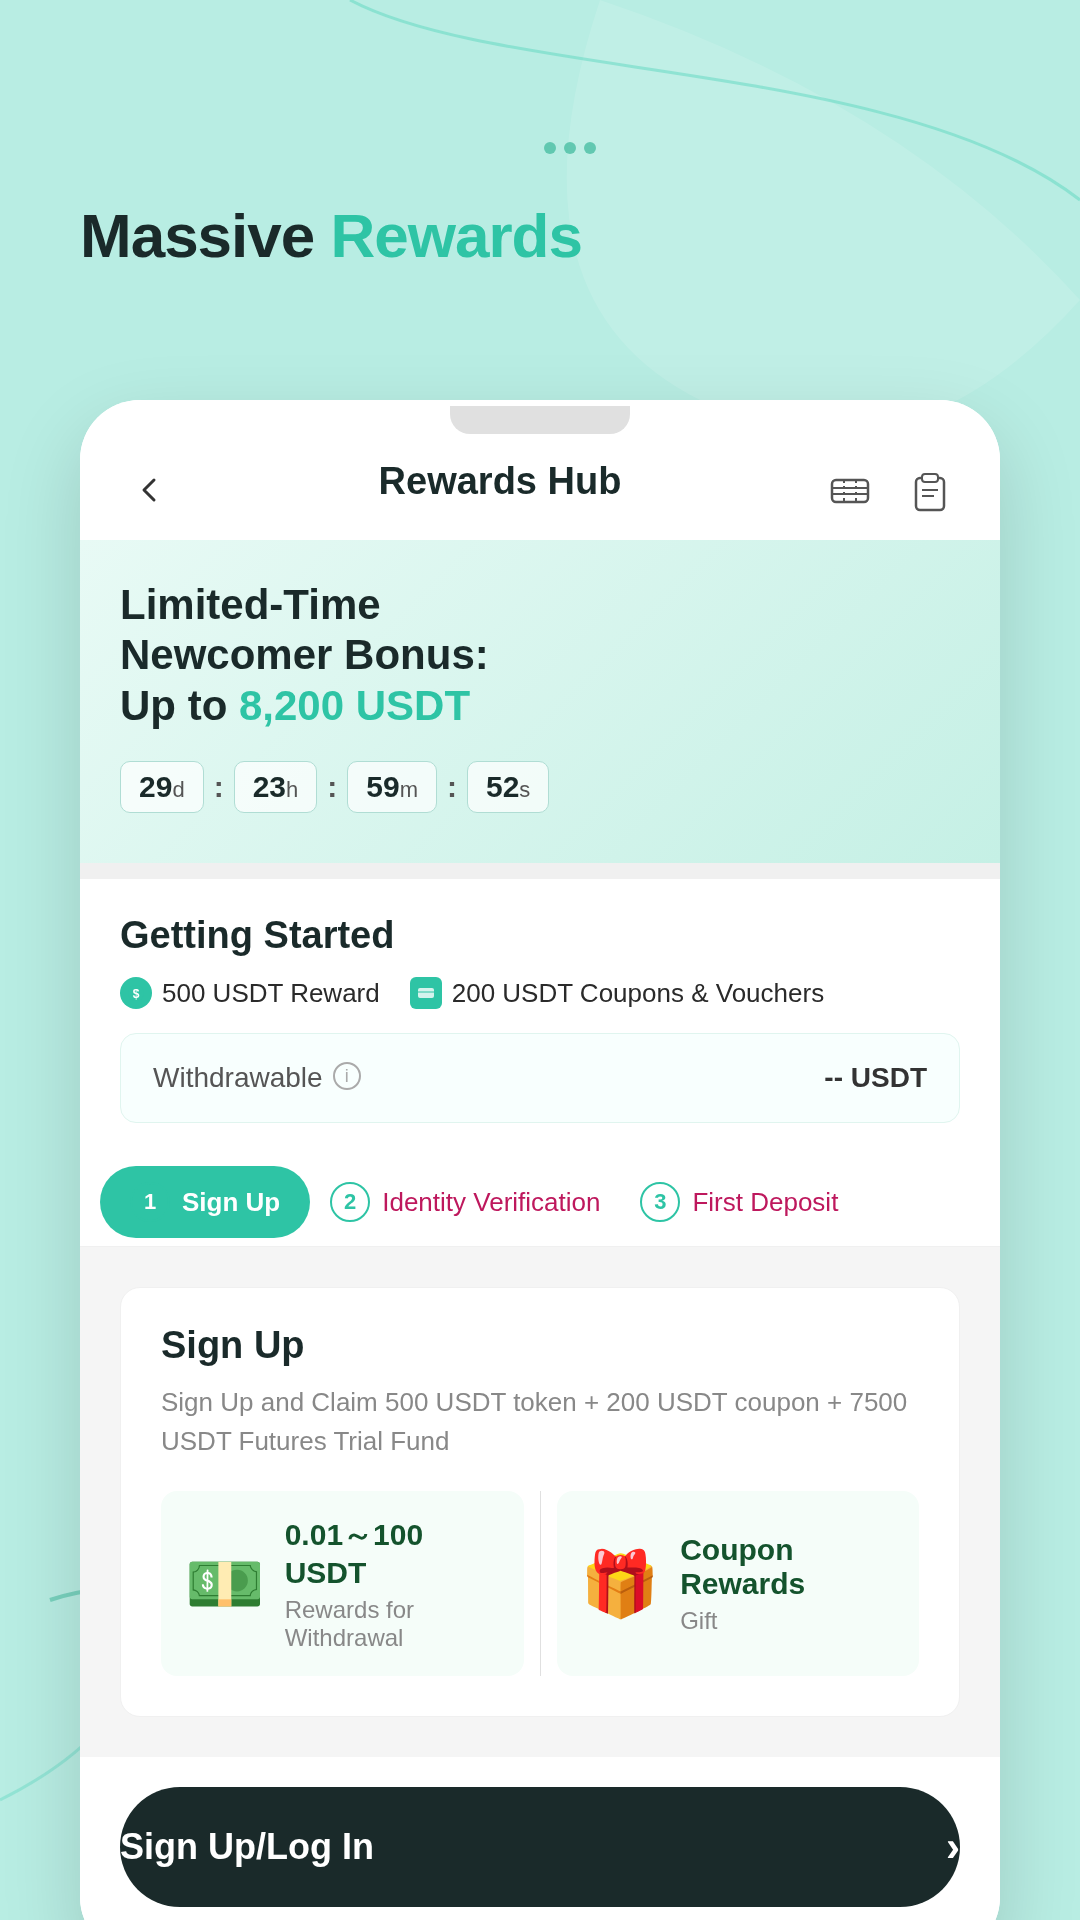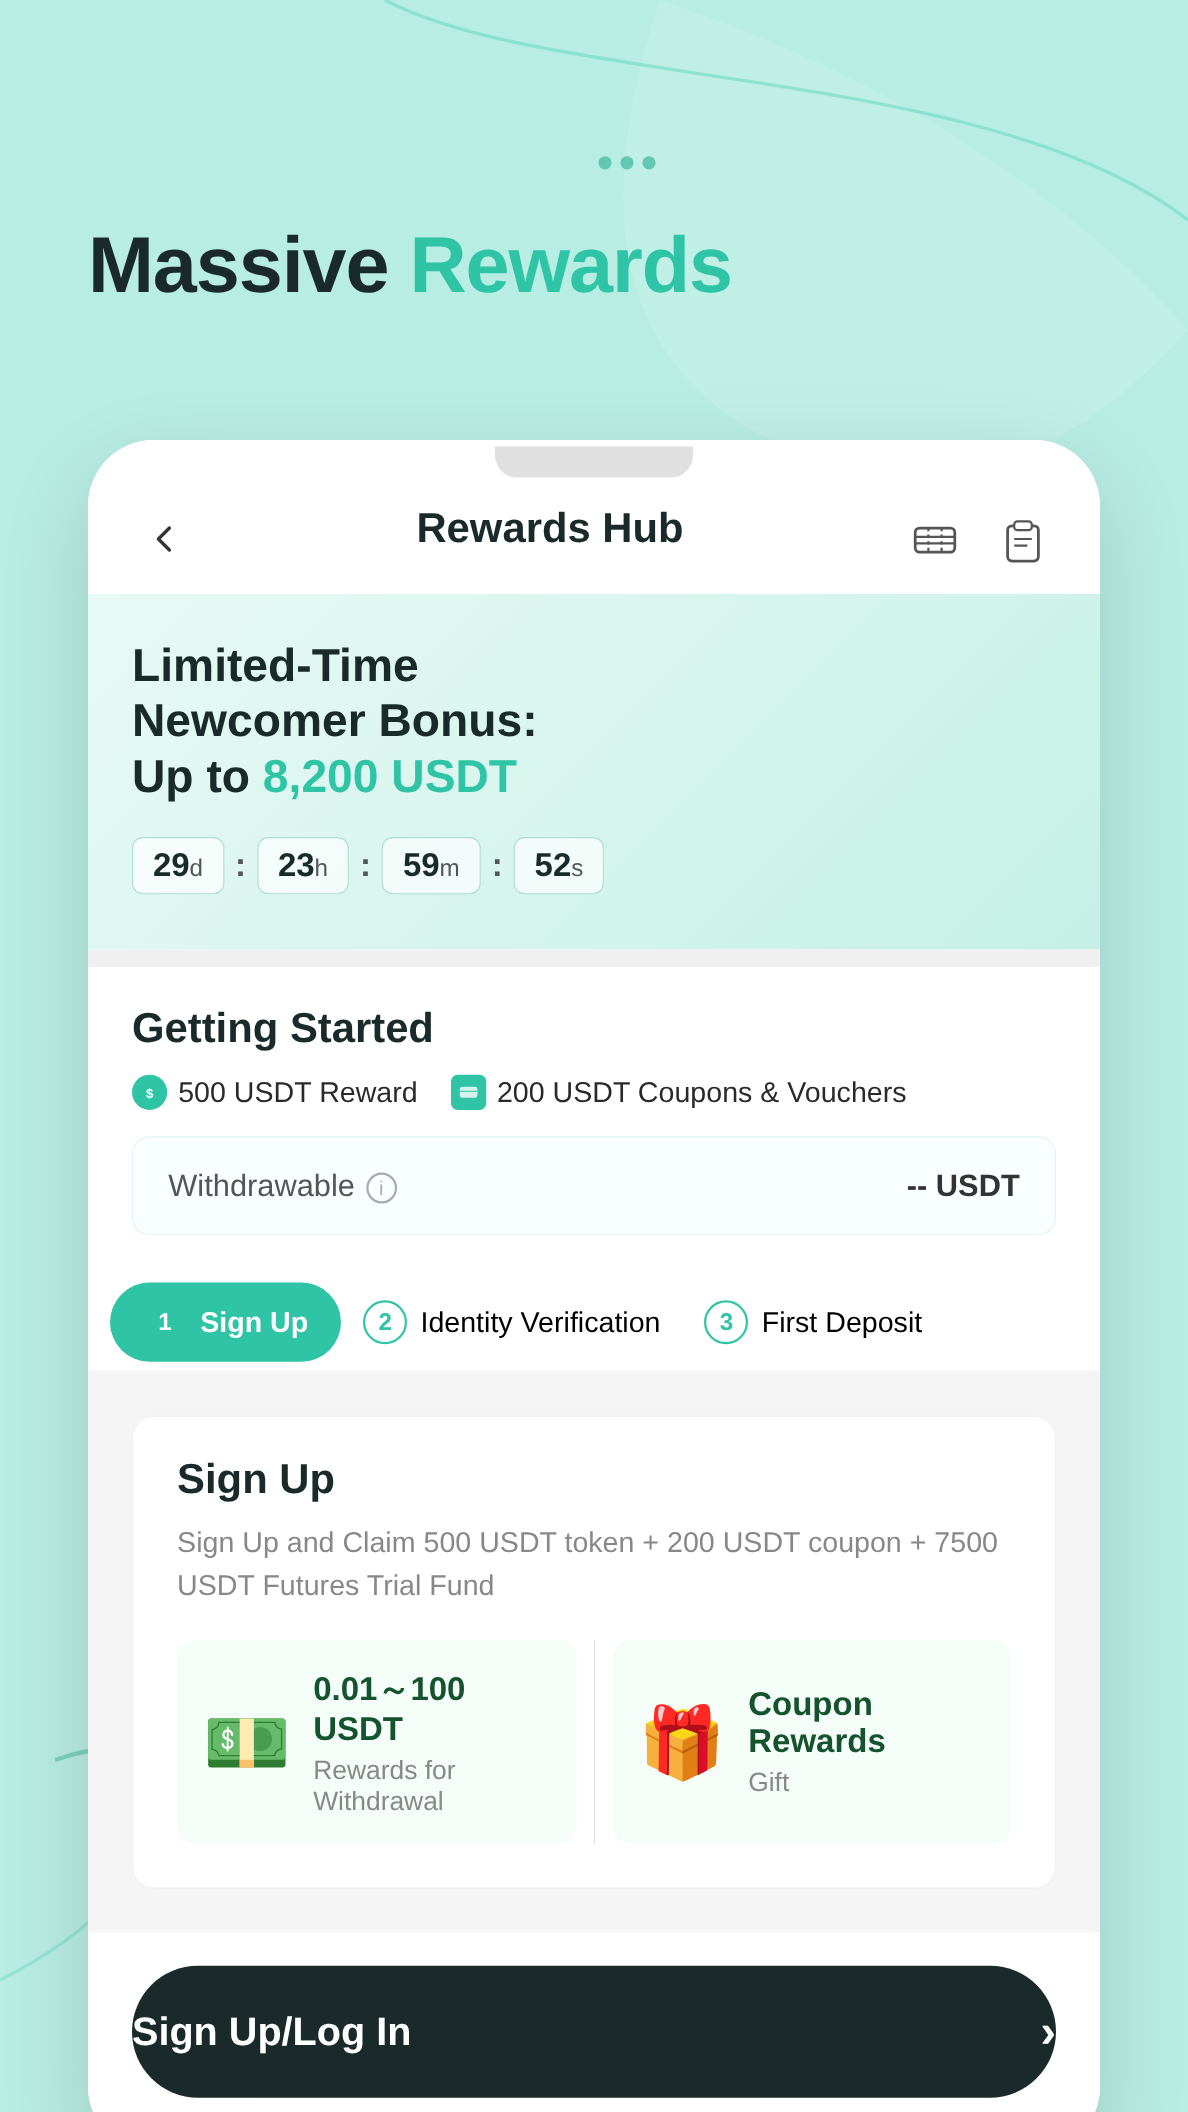--- a/index.html
+++ b/index.html
@@ -20,21 +20,21 @@
       top: 0; left: 0;
       width: 100%; height: 100%;
       pointer-events: none;
     }
 
     
     .hero-title {
       position: absolute;
       top: 200px;
       left: 80px;
-      font-size: 72px;
+      font-size: 62px;
       font-weight: 800;
       color: #1a2a2a;
       letter-spacing: -1px;
     }
     .hero-title .green {
       color: #2ec4a5;
     }
 
     
     .phone-mockup {
@@ -202,21 +202,21 @@
       align-items: center;
       justify-content: space-between;
       background: #f8fffe;
       border: 1.5px solid #e0f5ef;
       border-radius: 16px;
       padding: 28px 32px;
       margin-top: 24px;
     }
     .withdrawable-label {
       display: flex;
-      align-items: flex-end;
+      align-items: flex-start;
       gap: 10px;
       font-size: 28px;
       color: #555;
     }
     .info-circle {
       width: 28px;
       height: 28px;
       border: 2px solid #aaa;
       border-radius: 50%;
       display: flex;
@@ -271,21 +271,21 @@
       border: 2px solid #2ec4a5;
       display: flex;
       align-items: center;
       justify-content: center;
       font-size: 22px;
       font-weight: 700;
       color: #2ec4a5;
     }
     .step-label {
       font-size: 26px;
-      color: #000000;
+      color: #be185d;
     }
 
     
     .signup-content {
       background: #fff;
       padding: 36px 40px 40px 40px;
       margin: 20px 20px;
       border-radius: 20px;
       border: 1px solid #f0f0f0;
     }

